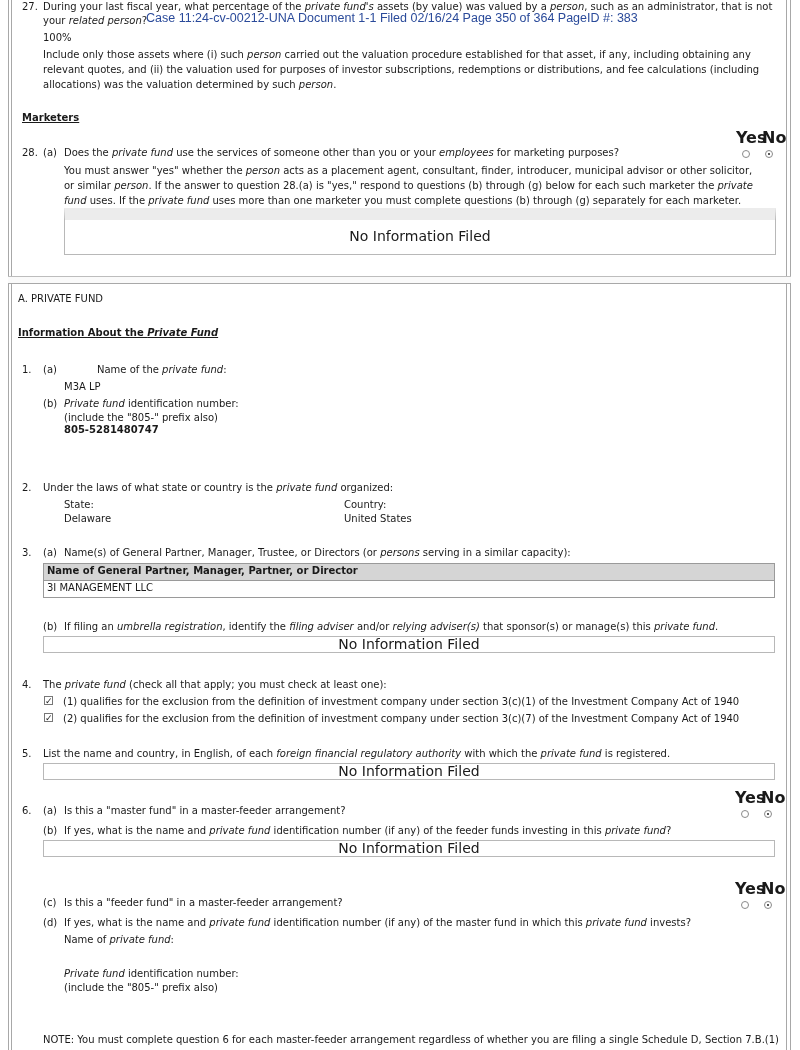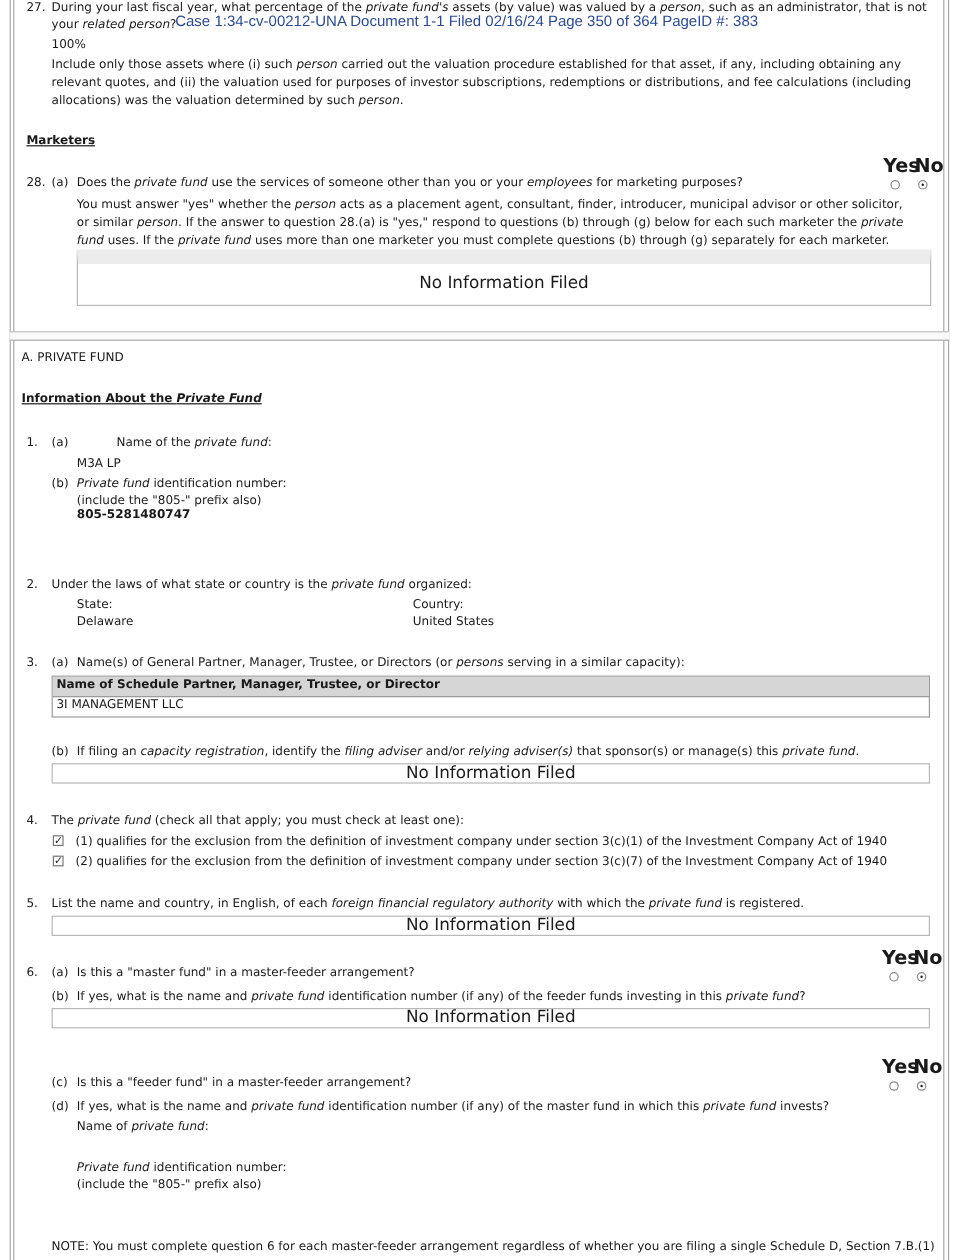--- a/index.html
+++ b/index.html
@@ -32,21 +32,21 @@
 <body>
 
 <div class="frame-l"></div>
 <div class="frame-r"></div>
 <div class="sep"></div>
 
 <div>
   <span class="t" style="left:22px;top:0px;">27.</span>
   <span class="t" style="left:43px;top:0px;">During your last fiscal year, what percentage of the <i>private fund's</i> assets (by value) was valued by a <i>person</i>, such as an administrator, that is not</span>
   <span class="t" style="left:43px;top:14px;">your <i>related person</i>?</span>
-  <span class="t stamp" style="left:146px;top:12px;">Case 1:34-cv-00212-UNA   Document 1-1   Filed 02/16/24   Page 350 of 364 PageID #: 383</span>
+  <span class="t stamp" style="left:146px;top:12px;">Case 11:24-cv-00212-UNA   Document 1-1   Filed 02/16/24   Page 350 of 364 PageID #: 383</span>
   <span class="t" style="left:43px;top:31px;">100%</span>
   <div class="para" style="left:43px;top:47px;width:720px;">Include only those assets where (i) such <i>person</i> carried out the valuation procedure established for that asset, if any, including obtaining any relevant quotes, and (ii) the valuation used for purposes of investor subscriptions, redemptions or distributions, and fee calculations (including allocations) was the valuation determined by such <i>person</i>.</div>
 </div>
 
 <div>
   <span class="t ul" style="left:22px;top:111px;">Marketers</span>
   <span class="yn" style="left:736px;top:128px;">Yes</span>
   <span class="yn" style="left:762px;top:128px;">No</span>
   <span class="t" style="left:22px;top:146px;">28.</span>
   <span class="t" style="left:43px;top:146px;">(a)</span>
@@ -80,25 +80,25 @@
   <span class="t" style="left:64px;top:512px;">Delaware</span>
   <span class="t" style="left:344px;top:498px;">Country:</span>
   <span class="t" style="left:344px;top:512px;">United States</span>
 </div>
 
 <div>
   <span class="t" style="left:22px;top:546px;">3.</span>
   <span class="t" style="left:43px;top:546px;">(a)</span>
   <span class="t" style="left:64px;top:546px;">Name(s) of General Partner, Manager, Trustee, or Directors (or <i>persons</i> serving in a similar capacity):</span>
   <div class="gp-table">
-    <div class="gp-head">Name of Schedule Partner, Manager, Trustee, or Director</div>
+    <div class="gp-head">Name of General Partner, Manager, Partner, or Director</div>
     <div class="gp-row">3I MANAGEMENT LLC</div>
   </div>
   <span class="t" style="left:43px;top:620px;">(b)</span>
-  <span class="t" style="left:64px;top:620px;">If filing an <i>capacity registration</i>, identify the <i>filing adviser</i> and/or <i>relying adviser(s)</i> that sponsor(s) or manage(s) this <i>private fund</i>.</span>
+  <span class="t" style="left:64px;top:620px;">If filing an <i>umbrella registration</i>, identify the <i>filing adviser</i> and/or <i>relying adviser(s)</i> that sponsor(s) or manage(s) this <i>private fund</i>.</span>
   <div class="nif" style="left:43px;top:636px;width:732px;height:17px;line-height:15px;">
     <span>No Information Filed</span>
   </div>
 </div>
 
 <div>
   <span class="t" style="left:22px;top:678px;">4.</span>
   <span class="t" style="left:43px;top:678px;">The <i>private fund</i> (check all that apply; you must check at least one):</span>
   <span class="cbox" style="left:44px;top:696px;">✓</span>
   <span class="t" style="left:63px;top:695px;">(1) qualifies for the exclusion from the definition of investment company under section 3(c)(1) of the Investment Company Act of 1940</span>

